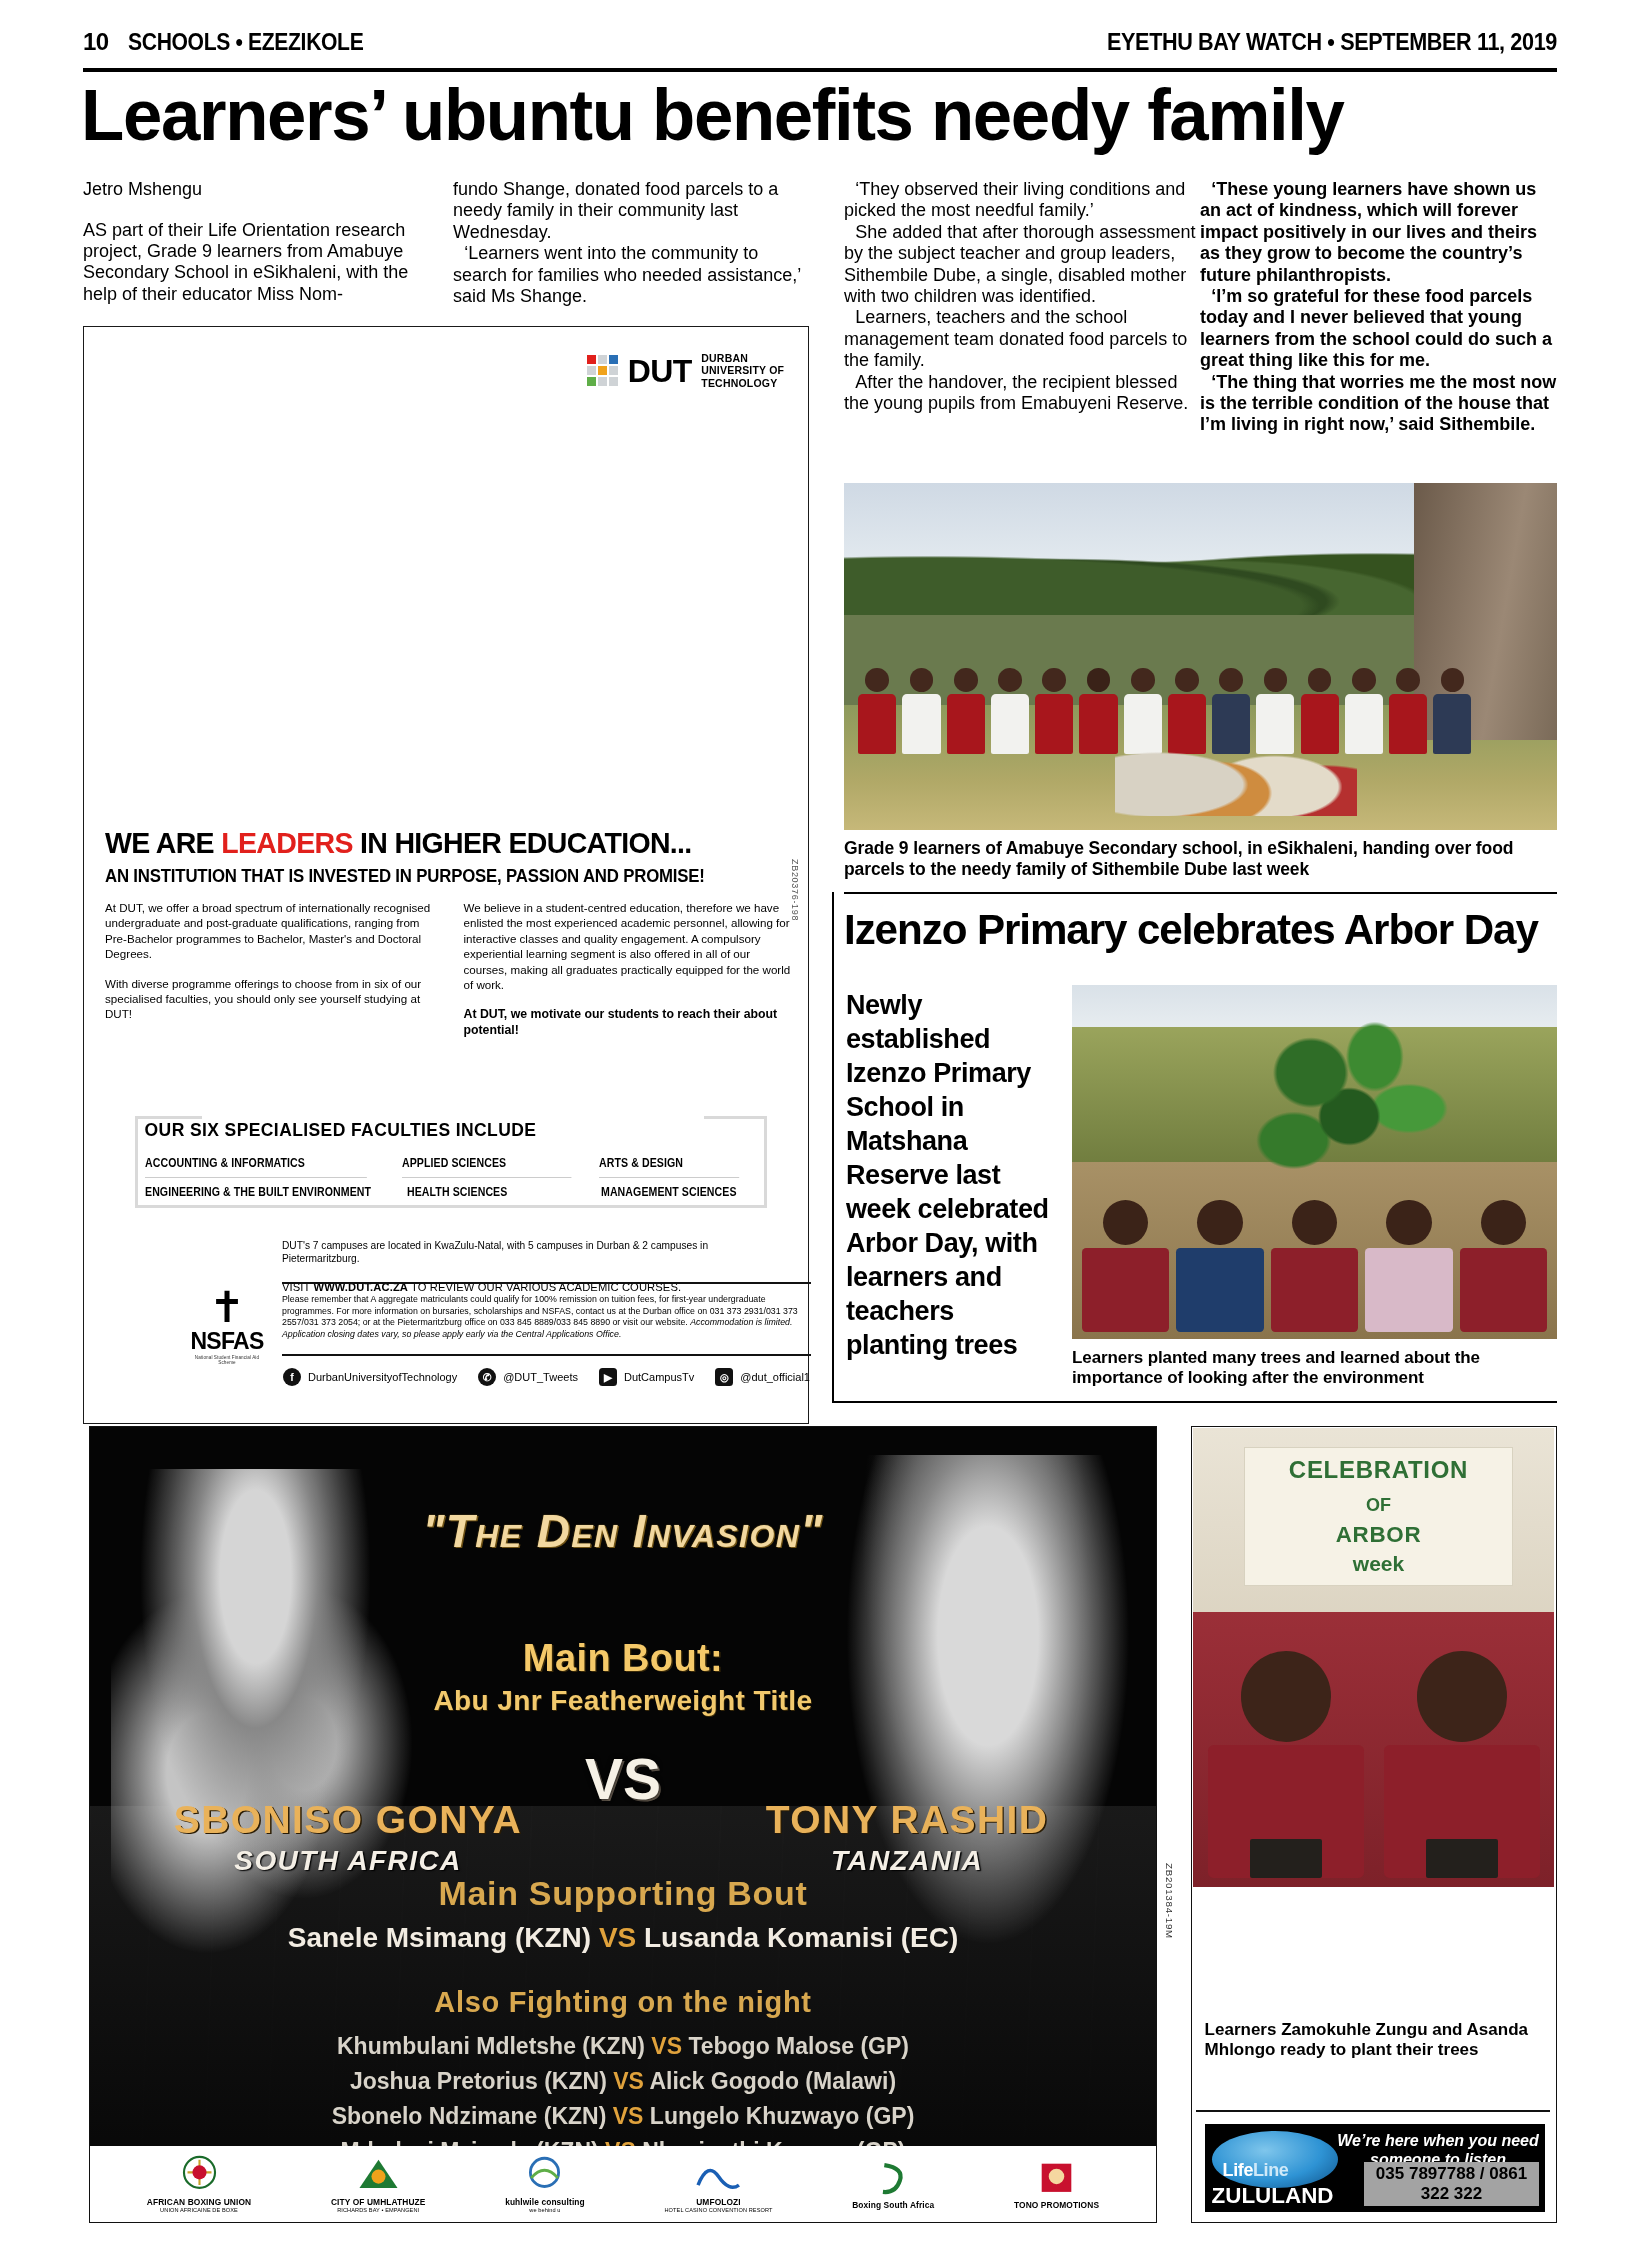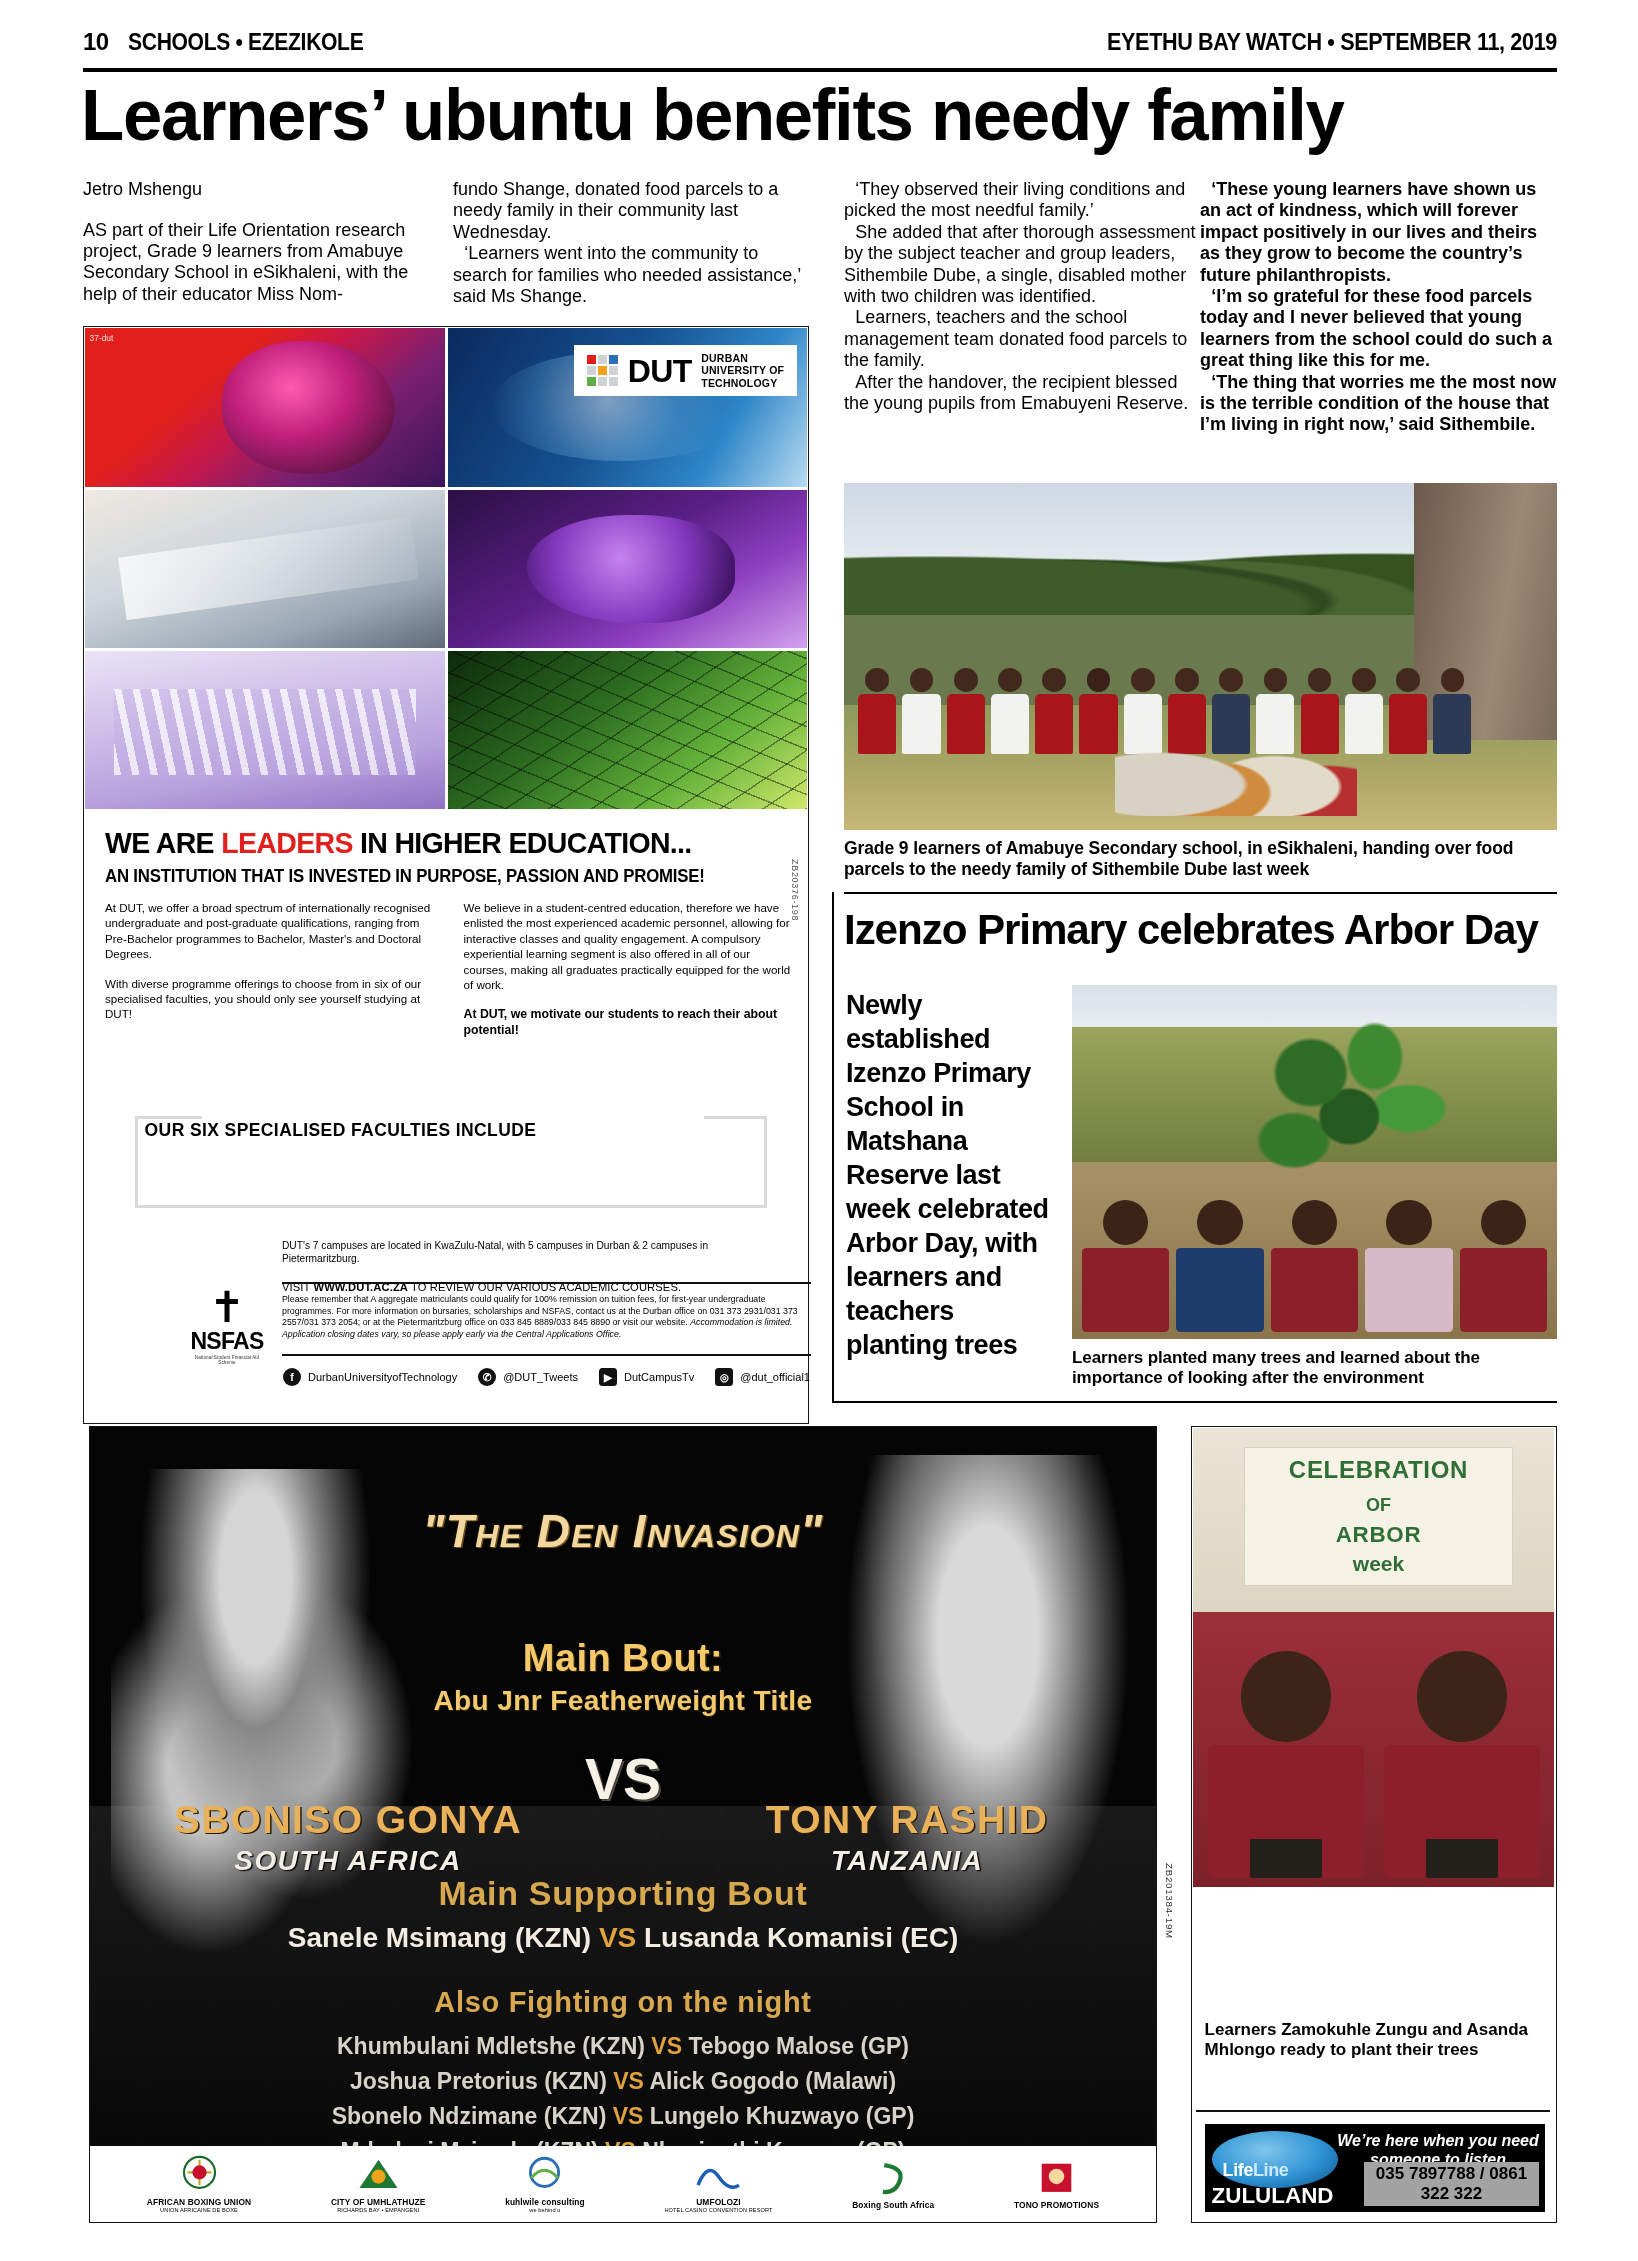--- a/index.html
+++ b/index.html
@@ -243,30 +243,20 @@
     <p class="ind">Learners, teachers and the school management team donated food parcels to the family.</p>
     <p class="ind">After the handover, the recipient blessed the young pupils from Emabuyeni Reserve.</p>
   </div>
   <div class="col c4">
     <p class="ind">‘These young learners have shown us an act of kindness, which will forever impact positively in our lives and theirs as they grow to become the country’s future philanthropists.</p>
     <p class="ind">‘I’m so grateful for these food parcels today and I never believed that young learners from the school could do such a great thing like this for me.</p>
     <p class="ind">‘The thing that worries me the most now is the terrible condition of the house that I’m living in right now,’ said Sithembile.</p>
   </div>
 
   <div class="dut-ad">
-    <div class="dut-photos">
-      <div class="ph ph1">
-          <span class="tag">37-dut</span>
-        </div>
-      <div class="ph ph2"></div>
-      <div class="ph ph3"></div>
-      <div class="ph ph4"></div>
-      <div class="ph ph5"></div>
-      <div class="ph ph6"></div>
-    </div>
     <div class="dut-logobox">
       <div class="dut-grid">
         <i class="a"></i>
           <i></i>
           <i class="b"></i>
           <i></i>
           <i class="c"></i>
           <i></i>
           <i class="d"></i>
           <i></i>
@@ -295,20 +285,32 @@
       <div class="cc">
         <p>We believe in a student-centred education, therefore we have enlisted the most experienced academic personnel, allowing for interactive classes and quality engagement. A compulsory experiential learning segment is also offered in all of our courses, making all graduates practically equipped for the world of work.</p>
         <p class="bold">At DUT, we motivate our students to reach their about potential!</p>
       </div>
     </div>
     <div class="vertcode">ZB20376-198</div>
 
     <div class="fac">
       <div class="brk"></div>
       <h5>OUR SIX SPECIALISED FACULTIES INCLUDE</h5>
+      <div class="rows">
+        <div class="r r1">
+          <div class="it w1">ACCOUNTING &amp; INFORMATICS</div>
+          <div class="it w2">APPLIED SCIENCES</div>
+          <div class="it w3">ARTS &amp; DESIGN</div>
+        </div>
+        <div class="r r2">
+          <div class="it w1">ENGINEERING &amp; THE BUILT ENVIRONMENT</div>
+          <div class="it w2">HEALTH SCIENCES</div>
+          <div class="it w3">MANAGEMENT SCIENCES</div>
+        </div>
+      </div>
     </div>
 
     <div class="dut-fine">
       <p class="l1">DUT's 7 campuses are located in KwaZulu-Natal, with 5 campuses in Durban &amp; 2 campuses in Pietermaritzburg.</p>
       <p class="l2"><span>VISIT </span><b>WWW.DUT.AC.ZA</b><span> TO REVIEW OUR VARIOUS ACADEMIC COURSES.</span></p>
     </div>
     <div class="dut-hr"></div>
     <div class="dut-legal"><span>Please remember that A aggregate matriculants could qualify for 100% remission on tuition fees, for first-year undergraduate programmes. For more information on bursaries, scholarships and NSFAS, contact us at the Durban office on 031 373 2931/031 373 2557/031 373 2054; or at the Pietermaritzburg office on 033 845 8889/033 845 8890 or visit our website. </span><i>Accommodation is limited. Application closing dates vary, so please apply early via the Central Applications Office.</i></div>
     <div class="dut-hr2"></div>
 

